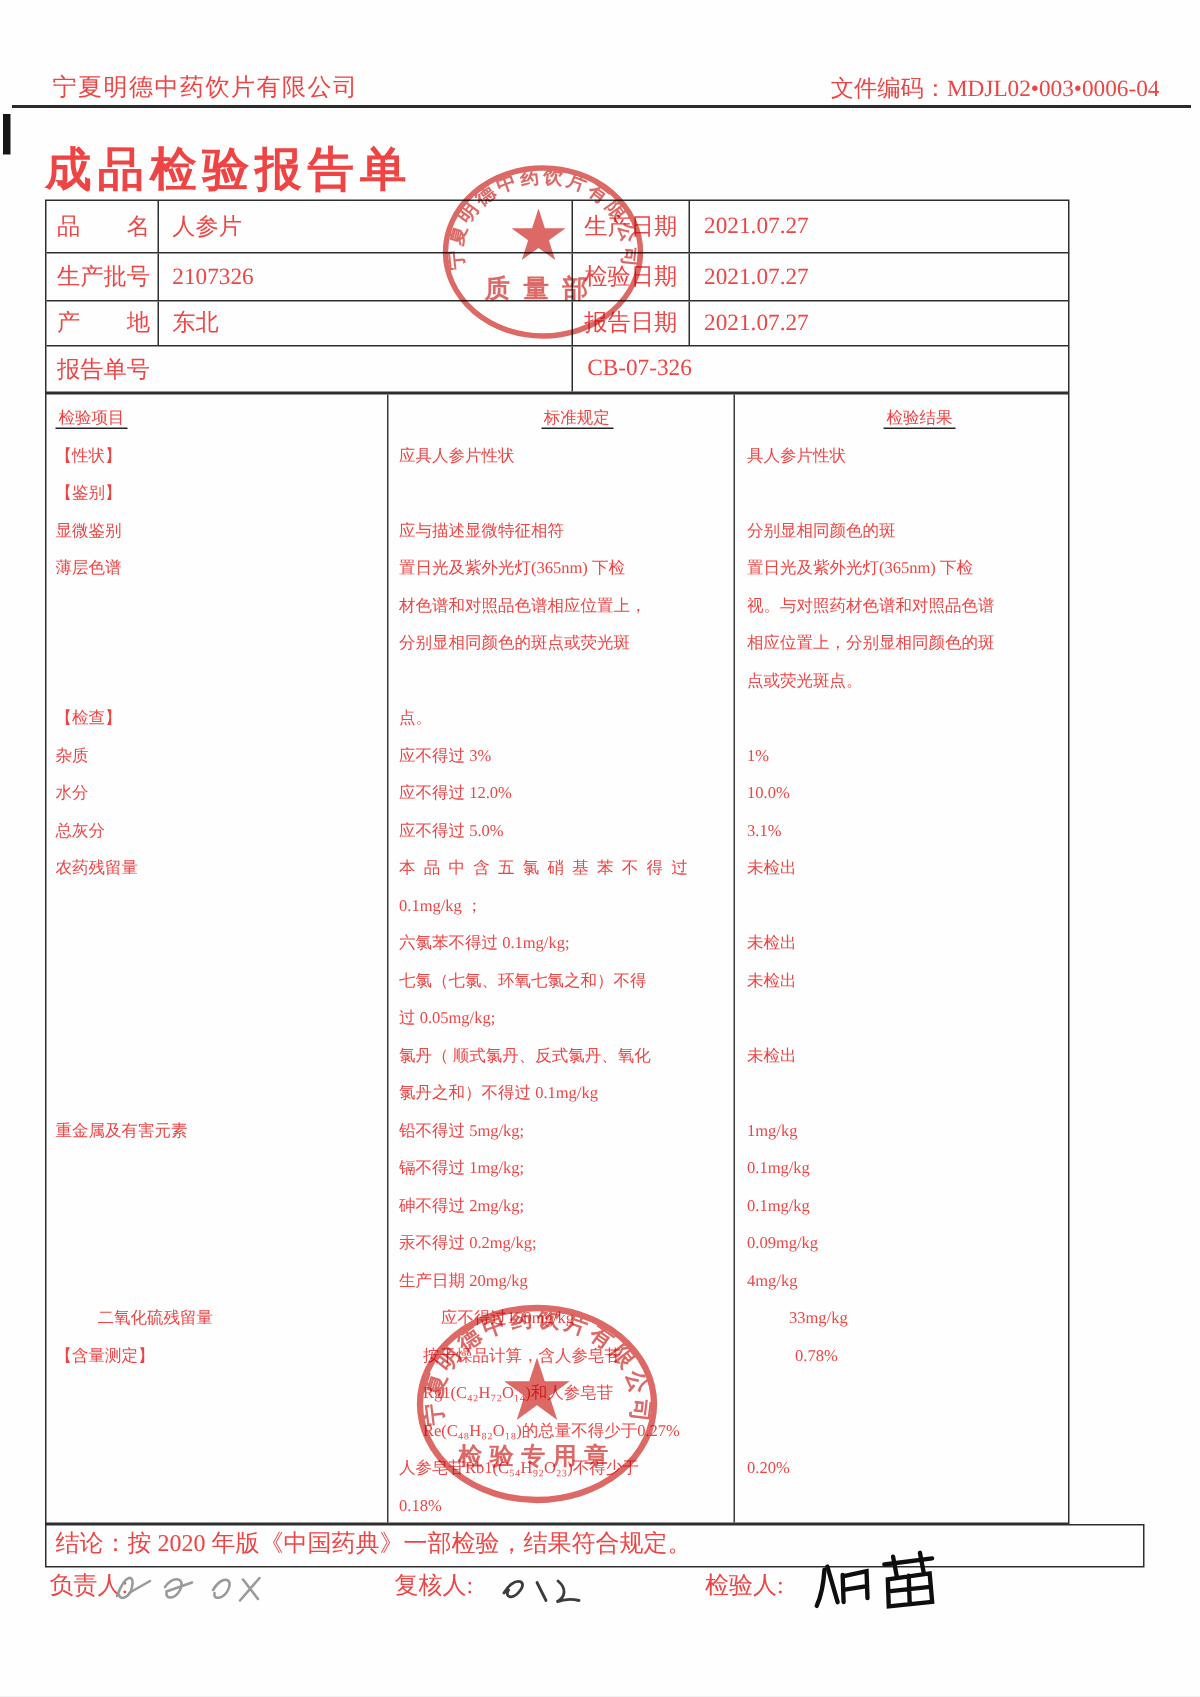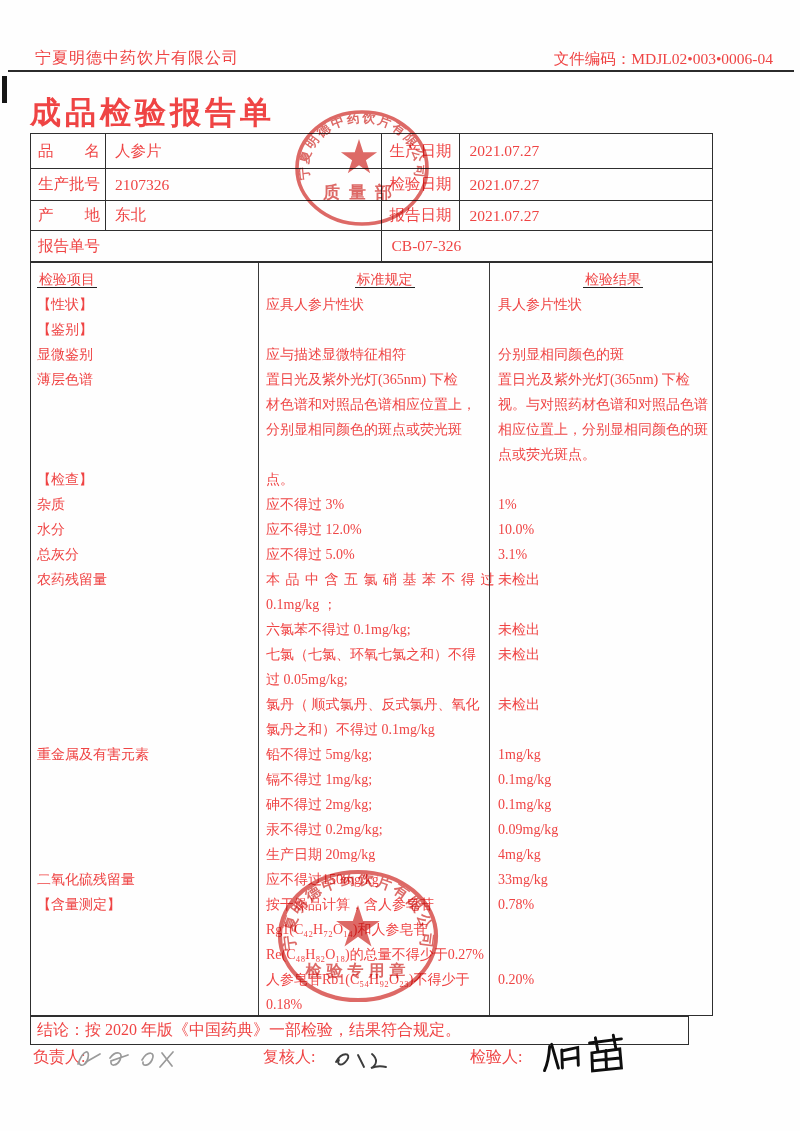--- a/index.html
+++ b/index.html
@@ -17,35 +17,35 @@
 
   
   .info{left:30px;top:133px;width:683px;height:129px;border:1px solid #2e2e2e;box-sizing:border-box;font-size:15.5px;}
   .irow{display:flex;box-sizing:border-box;border-bottom:1px solid #2e2e2e;}
   .irow:last-child{border-bottom:none;}
   .icell{box-sizing:border-box;display:flex;align-items:center;padding-left:7px;border-right:1px solid #2e2e2e;overflow:hidden;}
   .icell.last{border-right:none;}
   .icell.val{padding-left:9px;}
 
   
-  .main{left:30px;top:262px;width:683px;height:754px;border:1px solid #2e2e2e;box-sizing:border-box;font-size:14px;padding-top:4px;}
+  .main{left:30px;top:262px;width:683px;height:754px;border:1px solid #2e2e2e;box-sizing:border-box;font-size:11px;padding-top:4px;}
   .vline{position:absolute;top:0;bottom:0;width:1px;background:#3a3a3a;}
   .vline.v1{left:227px;}
   .vline.v2{left:458px;}
   .mrow{display:flex;line-height:25px;}
   .c1{width:227px;box-sizing:border-box;padding-left:6px;flex-shrink:0;}
   .c2{width:231px;box-sizing:border-box;padding-left:8px;padding-right:2px;flex-shrink:0;}
   .c3{width:224px;box-sizing:border-box;padding-left:9px;flex-shrink:0;}
   .mline{height:25px;white-space:nowrap;overflow:visible;}
   .mline.wide{letter-spacing:5.5px;}
   .hcell{text-align:center;padding-left:24px;}
   .hul{border-bottom:1px solid #222;padding:0 2px 0px 2px;}
 
   
-  .concl{left:30px;top:1016px;width:659px;height:29px;border:1px solid #2e2e2e;box-sizing:border-box;
+  .concl{left:30px;top:1016px;width:733px;height:29px;border:1px solid #2e2e2e;box-sizing:border-box;
          font-size:16px;line-height:26px;padding-left:6px;background:transparent;}
   .sig-label{top:1047px;font-size:16px;}
   .siglbl1{left:33px;} .siglbl2{left:263px;} .siglbl3{left:470px;}
 
   
   .stamp{mix-blend-mode:multiply;opacity:.87;pointer-events:none;}
   .st1{left:293px;top:108px;}
   .st2{left:276px;top:868px;}
   .sig{pointer-events:none;}
 </style>
@@ -275,32 +275,32 @@
         <div class="c1">
           <div class="mline"></div>
         </div>
         <div class="c2">
           <div class="mline">生产日期 20mg/kg</div>
         </div>
         <div class="c3">
           <div class="mline">4mg/kg</div>
         </div>
       </div>
-      <div class="mrow" style="height: 25px;">
+      <div class="mrow" style="height: 25px; margin-left: 28px;">
         <div class="c1">
           <div class="mline">二氧化硫残留量</div>
         </div>
         <div class="c2">
           <div class="mline">应不得过150mg/kg</div>
         </div>
         <div class="c3">
           <div class="mline">33mg/kg</div>
         </div>
       </div>
-      <div class="mrow" style="height: 75px;">
+      <div class="mrow" style="height: 75px; gap: 16px;">
         <div class="c1">
           <div class="mline">【含量测定】</div>
         </div>
         <div class="c2">
           <div class="mline">按干燥品计算，含人参皂苷</div>
           <div class="mline">Rg1(C₄₂H₇₂O₁₄)和人参皂苷</div>
           <div class="mline">Re(C₄₈H₈₂O₁₈)的总量不得少于0.27%</div>
         </div>
         <div class="c3">
           <div class="mline">0.78%</div>

